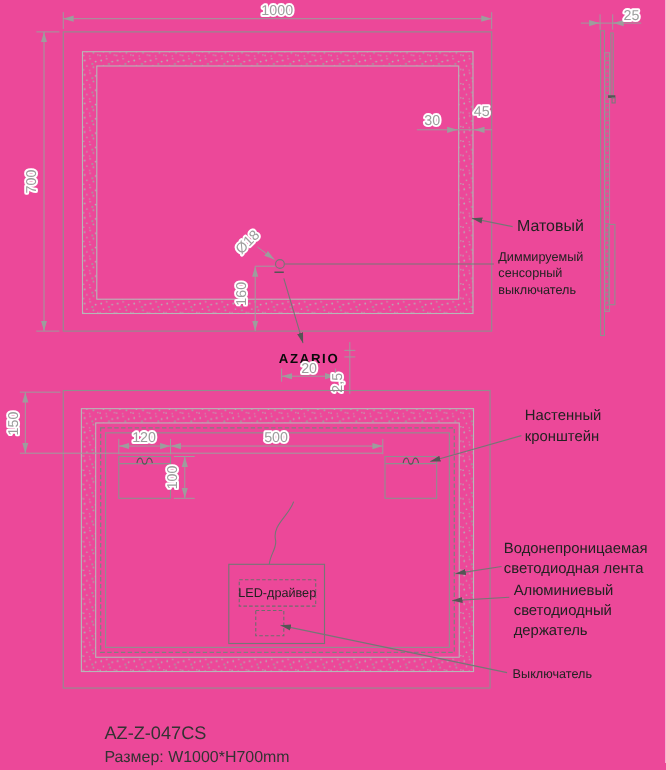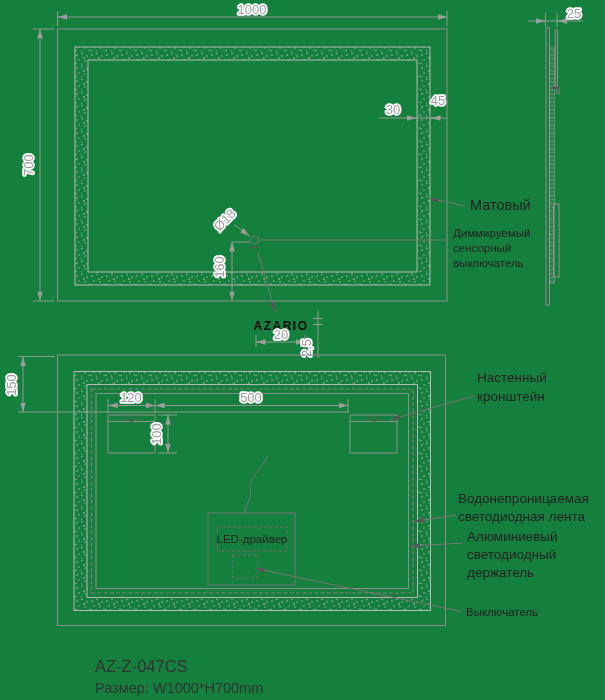--- a/index.html
+++ b/index.html
@@ -1,16 +1,16 @@
 <!DOCTYPE html>
 <html><head>
 <meta charset="utf-8">
 <style>
   html,body{margin:0;padding:0;background:#ffffff;}
-  .canvas{position:relative;width:605px;height:700px;background:#15803d;overflow:hidden;
+  .canvas{position:relative;width:605px;height:700px;background:#ec4899;overflow:hidden;
           font-family:"Liberation Sans",sans-serif;}
   svg{display:block;}
   
   .ln{stroke:#8f8f8f;stroke-width:1;fill:none;}
   .ln-lt{stroke:#b7b7b7;stroke-width:1;fill:none;}
   .ln-dk{stroke:#767676;stroke-width:1;fill:none;}
   .dim{stroke:#9d9d9d;stroke-width:0.9;fill:none;}
   .dash{stroke:#7f7f7f;stroke-width:1.1;fill:none;stroke-dasharray:4 2.2;}
   .dash-sm{stroke:#6d6d6d;stroke-width:1;fill:none;stroke-dasharray:3.2 2;}
   

